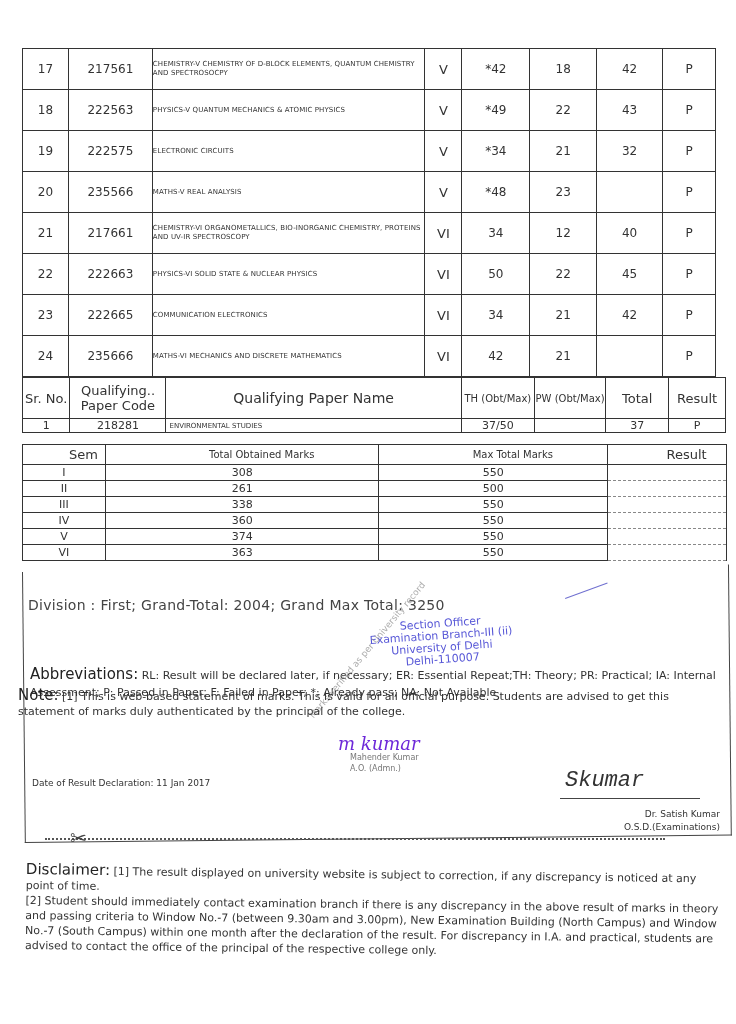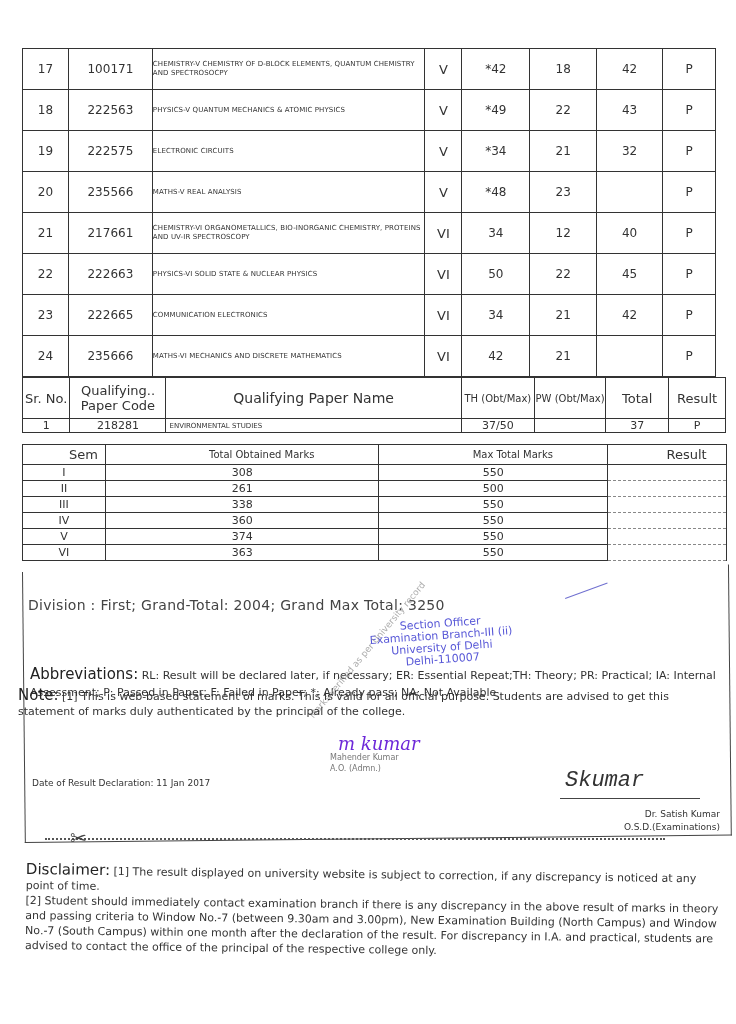--- a/index.html
+++ b/index.html
@@ -39,41 +39,41 @@
   .sig { left:565px; top:768px; font-family:Liberation Mono, monospace; font-style:italic; font-size:22px; color:#333; }
   .sigline { left:560px; top:798px; width:140px; border-top:1px solid #444; }
   .signame { left:584px; top:808px; width:136px; text-align:right; font-size:9px; line-height:13px; color:#333; }
   .cut { left:45px; top:838px; width:620px; border-top:2px dotted #555; }
   .scissors { left:70px; top:826px; font-size:20px; color:#444; }
   .disc { left:26px; top:862px; width:700px; font-size:11px; line-height:15px; color:#333; transform:rotate(0.7deg); transform-origin:left top; }
 
   .stamp { left:370px; top:618px; color:#3a3ad0; font-size:11px; line-height:12px; text-align:center; opacity:0.85; transform:rotate(-4deg); }
   .seal { left:280px; top:645px; color:#999; font-size:9px; transform:rotate(-50deg); opacity:0.8; }
   .scribble { left:338px; top:733px; font-family:"DejaVu Serif", serif; font-style:italic; font-size:18px; color:#6d28d9; }
-  .hindi { left:330px; top:752px; font-size:8px; color:#777; line-height:11px; }
+  .hindi { left:350px; top:752px; font-size:8px; color:#777; line-height:11px; }
   .pen { border-top:1px solid #7070d0; transform-origin:left top; }
 </style>
 </head>
 <body>
 
 <table id="papers">
   <colgroup>
     <col style="width:46px">
       <col style="width:84px">
       <col style="width:273px">
       <col style="width:37px">
     <col style="width:68px">
       <col style="width:67px">
       <col style="width:66px">
       <col style="width:53px">
   </colgroup>
   <tbody id="papers-body">
       <tr>
         <td>17</td>
-        <td>100171</td>
+        <td>217561</td>
         <td class="name">CHEMISTRY-V CHEMISTRY OF D-BLOCK ELEMENTS, QUANTUM CHEMISTRY AND SPECTROSOCPY</td>
         <td class="sem">V</td>
         <td>*42</td>
         <td>18</td>
         <td>42</td>
         <td>P</td>
       </tr>
       <tr>
         <td>18</td>
         <td>222563</td>

